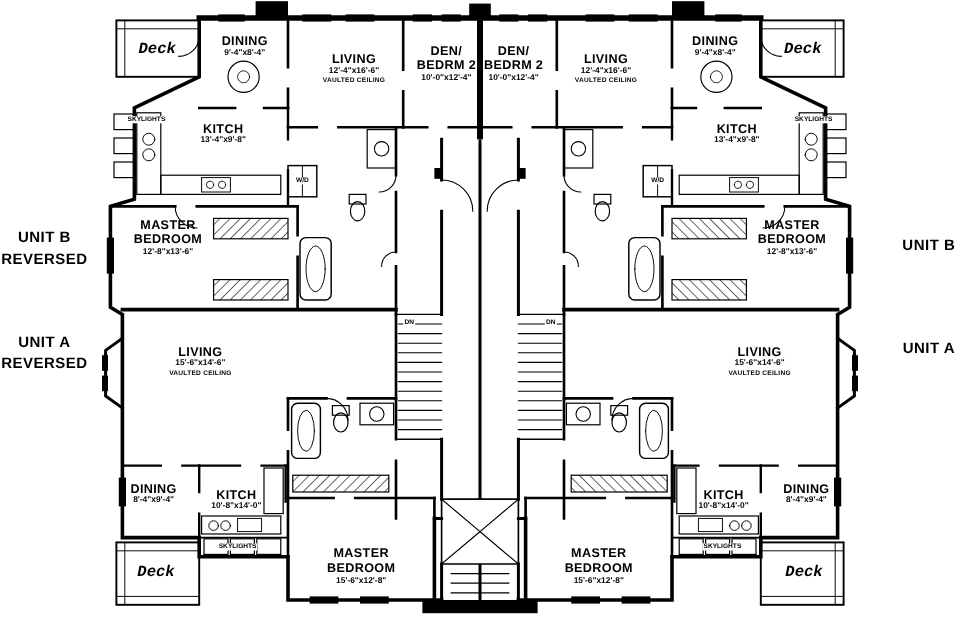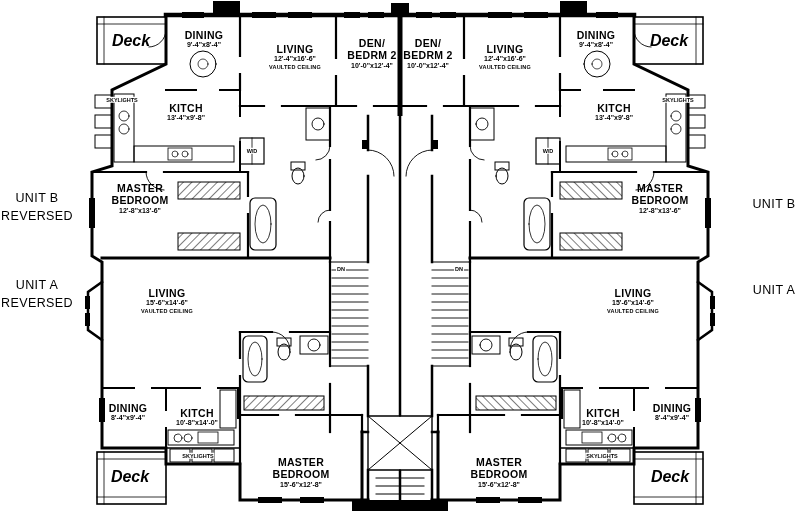--- a/index.html
+++ b/index.html
@@ -9,22 +9,22 @@
   }
   .plan svg{position:absolute;left:0;top:0;}
   .lbl{
     position:absolute;transform:translate(-50%,-50%);
     text-align:center;line-height:1.18;white-space:nowrap;z-index:5;
   }
   .nm{font-size:10.5px;font-weight:bold;letter-spacing:.3px;}
   .dim{font-size:7px;font-weight:600;}
   .note{font-size:5.5px;font-weight:700;letter-spacing:.2px;}
   .tiny{font-size:5.5px;font-weight:bold;background:#fff;padding:0 1px;}
-  .deck{font-family:Liberation Sans, sans-serif;font-style:italic;font-size:16px;font-weight:bold;}
-  .unit{font-size:12.5px;font-weight:normal;letter-spacing:.4px;line-height:1.45;}
+  .deck{font-family:Liberation Mono, monospace;font-style:italic;font-size:13px;font-weight:bold;}
+  .unit{font-size:12.5px;font-weight:bold;letter-spacing:.4px;line-height:1.45;}
 </style>
 </head>
 <body>
 
 <div class="plan">
 
   <svg width="800" height="523" viewBox="0 0 800 523">
     <defs>
       <pattern id="hatch" width="6" height="6" patternUnits="userSpaceOnUse" patternTransform="rotate(45)">
         <line x1="0" y1="0" x2="0" y2="6" stroke="#000" stroke-width="1"></line>

